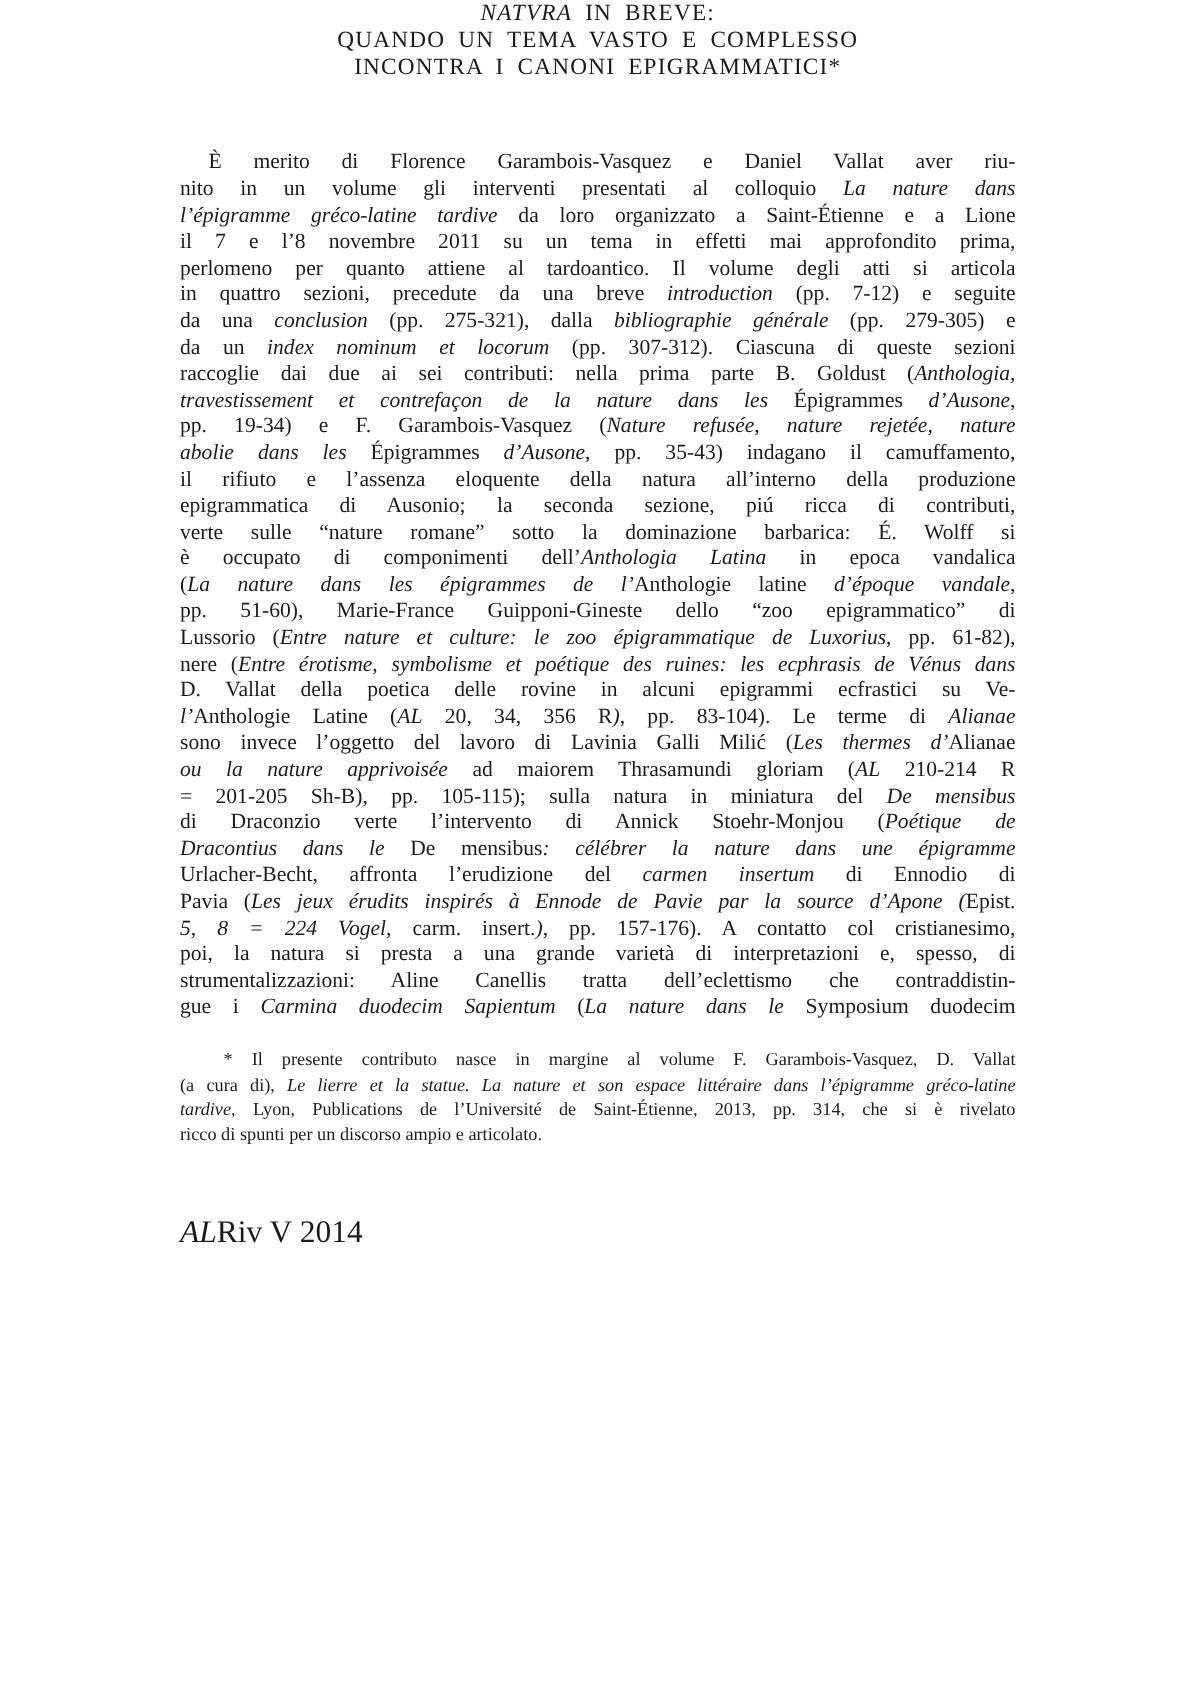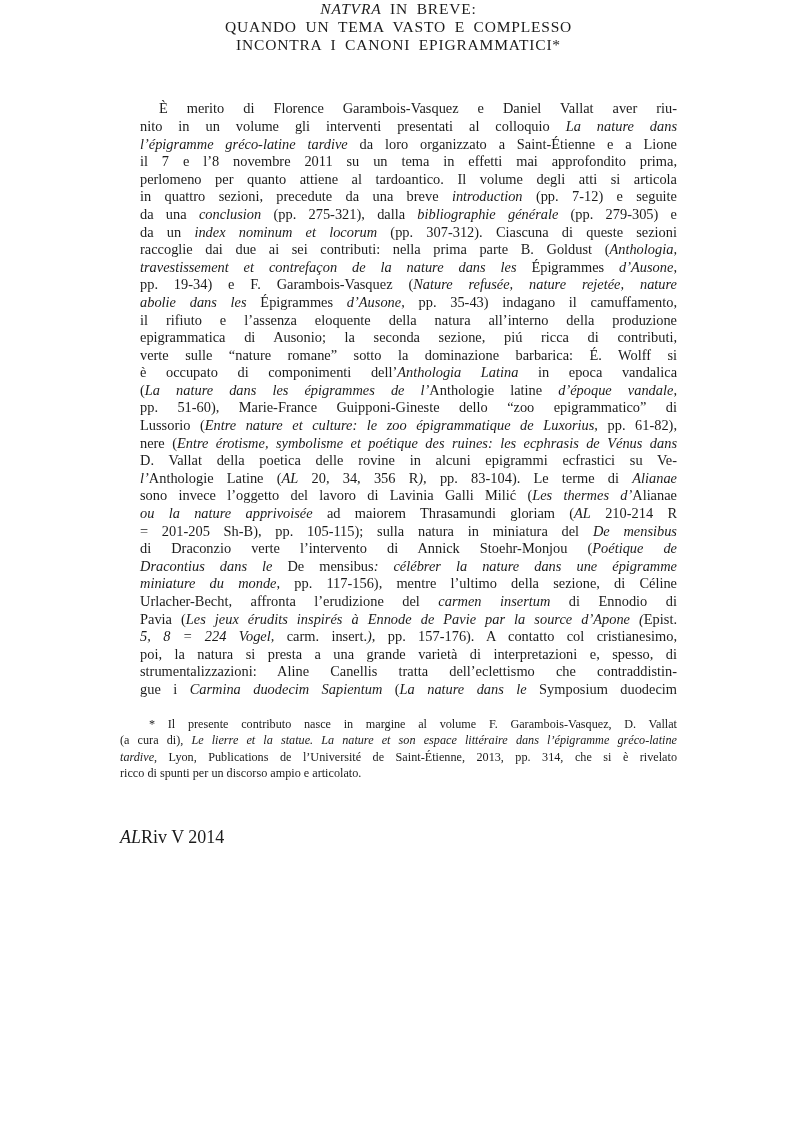--- a/index.html
+++ b/index.html
@@ -28,21 +28,20 @@
     letter-spacing: 0.8px;
     word-spacing: 4px;
   }
   .title .line {
     text-align: center;
   }
   .body {
     margin-top: 47px;
     font-size: 14.4px;
     line-height: 17.6px;
-    margin-left: 20px;
   }
   .body .line {
     text-align: justify;
     text-align-last: justify;
   }
   .body .line:first-child {
     text-indent: 19px;
   }
   .footnote {
     margin-top: 17px;
@@ -54,21 +53,21 @@
     text-align-last: justify;
   }
   .footnote .line:first-child {
     text-indent: 29px;
   }
   .footnote .line:last-child {
     text-align-last: left;
   }
   .footer {
     margin-top: 45px;
-    font-size: 18px;
+    font-size: 21px;
   }
   .it {
     font-style: italic;
   }
 </style>
 </head>
 <body>
 
 <div class="page">
   <div class="content">
@@ -98,21 +97,20 @@
         <div class="line"><span>pp. 51-60), Marie-France Guipponi-Gineste dello “zoo epigrammatico” di</span></div>
         <div class="line"><span>Lussorio (</span><span class="it">Entre nature et culture: le zoo épigrammatique de Luxorius</span><span>, pp. 61-82),</span></div>
         <div class="line"><span>nere (</span><span class="it">Entre érotisme, symbolisme et poétique des ruines: les ecphrasis de Vénus dans</span></div>
         <div class="line"><span>D. Vallat della poetica delle rovine in alcuni epigrammi ecfrastici su Ve-</span></div>
         <div class="line"><span class="it">l’</span><span>Anthologie Latine (</span><span class="it">AL</span><span> 20, 34, 356 R</span><span class="it">)</span><span>, pp. 83-104). Le terme di </span><span class="it">Alianae</span></div>
         <div class="line"><span>sono invece l’oggetto del lavoro di Lavinia Galli Milić (</span><span class="it">Les thermes d’</span><span>Alianae</span></div>
         <div class="line"><span class="it">ou la nature apprivoisée</span><span> ad maiorem Thrasamundi gloriam (</span><span class="it">AL</span><span> 210-214 R</span></div>
         <div class="line"><span>= 201-205 Sh-B), pp. 105-115); sulla natura in miniatura del </span><span class="it">De mensibus</span></div>
         <div class="line"><span>di Draconzio verte l’intervento di Annick Stoehr-Monjou (</span><span class="it">Poétique de</span></div>
         <div class="line"><span class="it">Dracontius dans le </span><span>De mensibus</span><span class="it">: célébrer la nature dans une épigramme</span></div>
-        <div class="line"><span class="it">miniature du monde</span><span>, pp. 117-156), mentre l’ultimo della sezione, di Céline</span></div>
         <div class="line"><span>Urlacher-Becht, affronta l’erudizione del </span><span class="it">carmen insertum</span><span> di Ennodio di</span></div>
         <div class="line"><span>Pavia (</span><span class="it">Les jeux érudits inspirés à Ennode de Pavie par la source d’Apone (</span><span>Epist.</span></div>
         <div class="line"><span class="it">5, 8 = 224 Vogel,</span><span> carm. insert.</span><span class="it">)</span><span>, pp. 157-176). A contatto col cristianesimo,</span></div>
         <div class="line"><span>poi, la natura si presta a una grande varietà di interpretazioni e, spesso, di</span></div>
         <div class="line"><span>strumentalizzazioni: Aline Canellis tratta dell’eclettismo che contraddistin-</span></div>
         <div class="line"><span>gue i </span><span class="it">Carmina duodecim Sapientum</span><span> (</span><span class="it">La nature dans le</span><span> Symposium duodecim</span></div>
       </div>
     <div class="footnote">
         <div class="line"><span>* Il presente contributo nasce in margine al volume F. Garambois-Vasquez, D. Vallat</span></div>
         <div class="line"><span>(a cura di), </span><span class="it">Le lierre et la statue. La nature et son espace littéraire dans l’épigramme gréco-latine</span></div>

